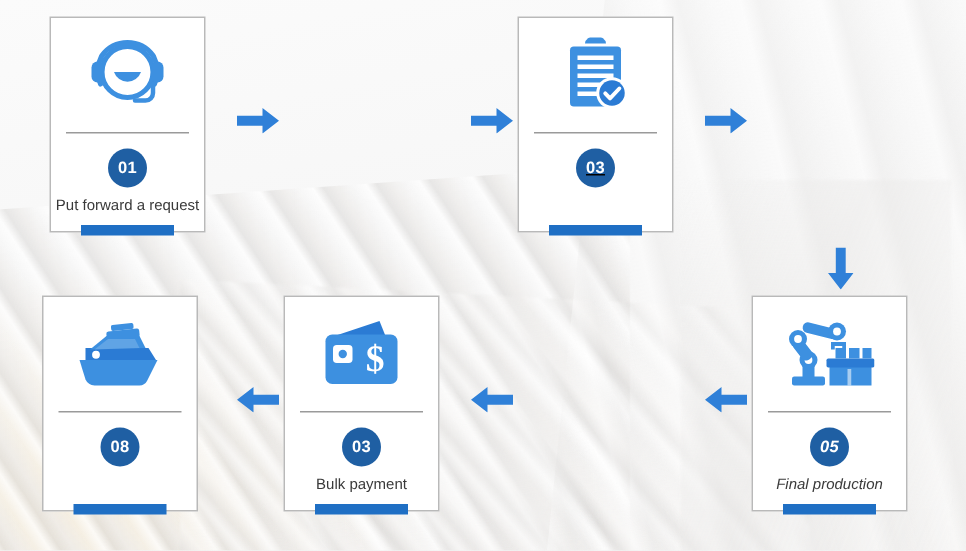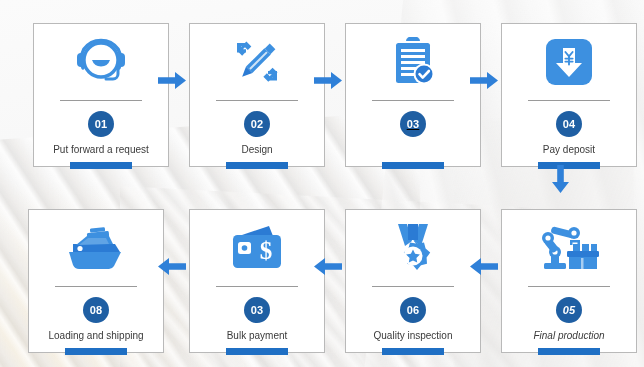--- a/index.html
+++ b/index.html
@@ -91,26 +91,25 @@
     width: 180px;
     height: 250px;
     background: linear-gradient(112deg, rgba(255,255,255,0) 0%, rgba(235,234,233,0.75) 45%, rgba(255,255,255,0.2) 100%);
     opacity: 0.7;
     filter: blur(1px);
   }
 
   
   .card {
     position: absolute;
-    width: 136px;
+    width: 104px;
     height: 144px;
     background: #ffffff;
     border: 1px solid #b9b9b9;
     box-sizing: border-box;
-    margin-top: 12px;
   }
   .card-inner {
     position: relative;
     width: 100%;
     height: 100%;
     display: flex;
     flex-direction: column;
     align-items: center;
   }
   .icon-wrap {
@@ -193,46 +192,20 @@
           <path d="M17 22 a9.5 9.5 0 0 0 18 0 z" fill="#3d90e0"></path>
         </svg>
       </div>
       <div class="divider"></div>
       <div class="badge">01</div>
       <div class="label">Put forward a request</div>
       <div class="accent-bar"></div>
     </div>
   </div>
 
-  <div class="card" style="left:189px; top:11px;">
-    <div class="card-inner">
-      <div class="icon-wrap">
-        <svg width="50" height="50" viewBox="0 0 50 50" aria-hidden="true">
-          <g transform="rotate(45 25 25)">
-            <path d="M21 3 h8 v7 h-8 z" fill="#3d90e0"></path>
-            <rect x="20.5" y="10" width="9" height="26" fill="#3d90e0"></rect>
-            <path d="M20.5 36 L25 46 L29.5 36 z" fill="#2b7bd4"></path>
-            <rect x="24" y="11" width="2" height="24" fill="#ffffff" opacity="0.75"></rect>
-          </g>
-          <g transform="rotate(45 25 25)">
-            <path d="M3 18 h7 v5 h-4 v3 h4 v5 h-7 z" fill="#3d90e0"></path>
-            <path d="M40 18 h7 v13 h-7 v-5 h4 v-3 h-4 z" fill="#3d90e0"></path>
-          </g>
-          <g>
-            <path d="M5 6 h9 v3.2 h-5 v3 h5 v3.2 h-9 z" fill="#3d90e0"></path>
-            <path d="M45 34 h-9 v3.2 h5 v3 h-5 v3.2 h9 z" fill="#3d90e0"></path>
-          </g>
-        </svg>
-      </div>
-      <div class="divider"></div>
-      <div class="badge">02</div>
-      <div class="label">Design</div>
-      <div class="accent-bar"></div>
-    </div>
-  </div>
 
   <div class="card" style="left:345px; top:11px;text-decoration:underline;">
     <div class="card-inner">
       <div class="icon-wrap">
         <svg width="48" height="50" viewBox="0 0 48 50" aria-hidden="true">
           <path d="M17 4 a7 5 0 0 1 14 0 z" fill="#3d90e0"></path>
           <rect x="7" y="6" width="34" height="40" rx="2.5" fill="#3d90e0"></rect>
           <rect x="12" y="12" width="24" height="3" fill="#ffffff"></rect>
           <rect x="12" y="18" width="24" height="3" fill="#ffffff"></rect>
           <rect x="12" y="24" width="24" height="3" fill="#ffffff"></rect>
@@ -242,58 +215,36 @@
           <circle cx="35" cy="37" r="8.5" fill="#2b7bd4"></circle>
           <path d="M30.5 37.2 l3.2 3.4 l6.2 -6.6" fill="none" stroke="#ffffff" stroke-width="2.6" stroke-linecap="round" stroke-linejoin="round"></path>
         </svg>
       </div>
       <div class="divider"></div>
       <div class="badge">03</div>
       <div class="accent-bar"></div>
     </div>
   </div>
 
-  <div class="card" style="left:501px; top:11px;">
-    <div class="card-inner">
-      <div class="icon-wrap">
-        <svg width="46" height="46" viewBox="0 0 46 46" aria-hidden="true">
-          <rect x="0" y="0" width="46" height="46" rx="9" fill="#3d90e0"></rect>
-          <path d="M17 9 h12 v15 h7 l-13 14 l-13 -14 h7 z" fill="#ffffff"></path>
-          <g stroke="#3d90e0" stroke-width="1.9" stroke-linecap="round">
-            <line x1="19.4" y1="13" x2="23" y2="17.4"></line>
-            <line x1="26.6" y1="13" x2="23" y2="17.4"></line>
-            <line x1="19.4" y1="19.6" x2="26.6" y2="19.6"></line>
-            <line x1="19.4" y1="22.6" x2="26.6" y2="22.6"></line>
-            <line x1="23" y1="17.6" x2="23" y2="25.6"></line>
-          </g>
-        </svg>
-      </div>
-      <div class="divider"></div>
-      <div class="badge">04</div>
-      <div class="label">Pay deposit</div>
-      <div class="accent-bar"></div>
-    </div>
-  </div>
 
   <div class="card" style="left:28px; top:197px;">
     <div class="card-inner">
       <div class="icon-wrap">
         <svg width="62" height="48" viewBox="0 0 62 48" aria-hidden="true">
           <path d="M4 28 h52 l-7 14 a6 6 0 0 1 -5 3 h-30 a7 7 0 0 1 -6 -4 z" fill="#3d90e0"></path>
           <path d="M8 20 h42 l5 8 h-47 z" fill="#2b7bd4"></path>
           <path d="M11 21 l11 -9 h22 l4 8 z" fill="#3d90e0"></path>
           <rect x="22" y="8" width="22" height="6" rx="1.5" transform="rotate(-6 33 11)" fill="#3d90e0"></rect>
           <rect x="25" y="4" width="15" height="4" rx="1.2" transform="rotate(-6 32 6)" fill="#3d90e0"></rect>
           <circle cx="15" cy="24.5" r="2.6" fill="#ffffff"></circle>
           <path d="M14 21 l9 -7 h18 l3 6 z" fill="#ffffff" opacity="0.18"></path>
         </svg>
       </div>
       <div class="divider"></div>
       <div class="badge">08</div>
-      <div class="label">Loading and shipping</div>
       <div class="accent-bar"></div>
     </div>
   </div>
 
   <div class="card" style="left:189px; top:197px;">
     <div class="card-inner">
       <div class="icon-wrap">
         <svg width="56" height="46" viewBox="0 0 56 46" aria-hidden="true">
           <path d="M10 11 L40 1 L44 11 z" fill="#2b7bd4"></path>
           <rect x="4" y="10" width="48" height="33" rx="4.5" fill="#3d90e0"></rect>
@@ -302,38 +253,20 @@
           <text x="37" y="34" font-family="Liberation Serif, serif" font-size="25" font-weight="bold" fill="#ffffff" text-anchor="middle">$</text>
         </svg>
       </div>
       <div class="divider"></div>
       <div class="badge">03</div>
       <div class="label">Bulk payment</div>
       <div class="accent-bar"></div>
     </div>
   </div>
 
-  <div class="card" style="left:345px; top:197px;">
-    <div class="card-inner">
-      <div class="icon-wrap">
-        <svg width="48" height="52" viewBox="0 0 48 52" aria-hidden="true">
-          <path d="M9 2 h9 l5 17 l-7 5 z" fill="#3d90e0"></path>
-          <path d="M39 2 h-9 l-5 17 l7 5 z" fill="#3d90e0"></path>
-          <rect x="19" y="2" width="10" height="16" fill="#2b7bd4"></rect>
-          <path d="M24 18 l5 3.6 l6 -1 l1.6 6 l4.6 4 l-3.6 5 l0.4 6.1 l-6 1.6 l-4 4.7 l-4 -4.7 l-6 -1.6 l0.4 -6.1 l-3.6 -5 l4.6 -4 l1.6 -6 l6 1 z" fill="#3d90e0"></path>
-          <circle cx="24" cy="34" r="9.5" fill="#ffffff"></circle>
-          <path d="M24 27.5 l2.1 4.3 l4.8 0.7 l-3.5 3.4 l0.8 4.7 l-4.2 -2.2 l-4.2 2.2 l0.8 -4.7 l-3.5 -3.4 l4.8 -0.7 z" fill="#3d90e0"></path>
-        </svg>
-      </div>
-      <div class="divider"></div>
-      <div class="badge">06</div>
-      <div class="label">Quality inspection</div>
-      <div class="accent-bar"></div>
-    </div>
-  </div>
 
   <div class="card" style="left:501px; top:197px;font-style:italic;">
     <div class="card-inner">
       <div class="icon-wrap">
         <svg width="60" height="50" viewBox="0 0 60 50" aria-hidden="true">
           <rect x="5" y="40" width="22" height="6" rx="1.5" fill="#3d90e0"></rect>
           <rect x="12" y="28" width="8" height="13" fill="#3d90e0"></rect>
           <circle cx="16" cy="29" r="6" fill="#3d90e0"></circle>
           <circle cx="16" cy="29" r="2.6" fill="#ffffff"></circle>
           <rect x="8" y="14" width="8" height="16" rx="3.5" transform="rotate(-38 12 22)" fill="#3d90e0"></rect>

